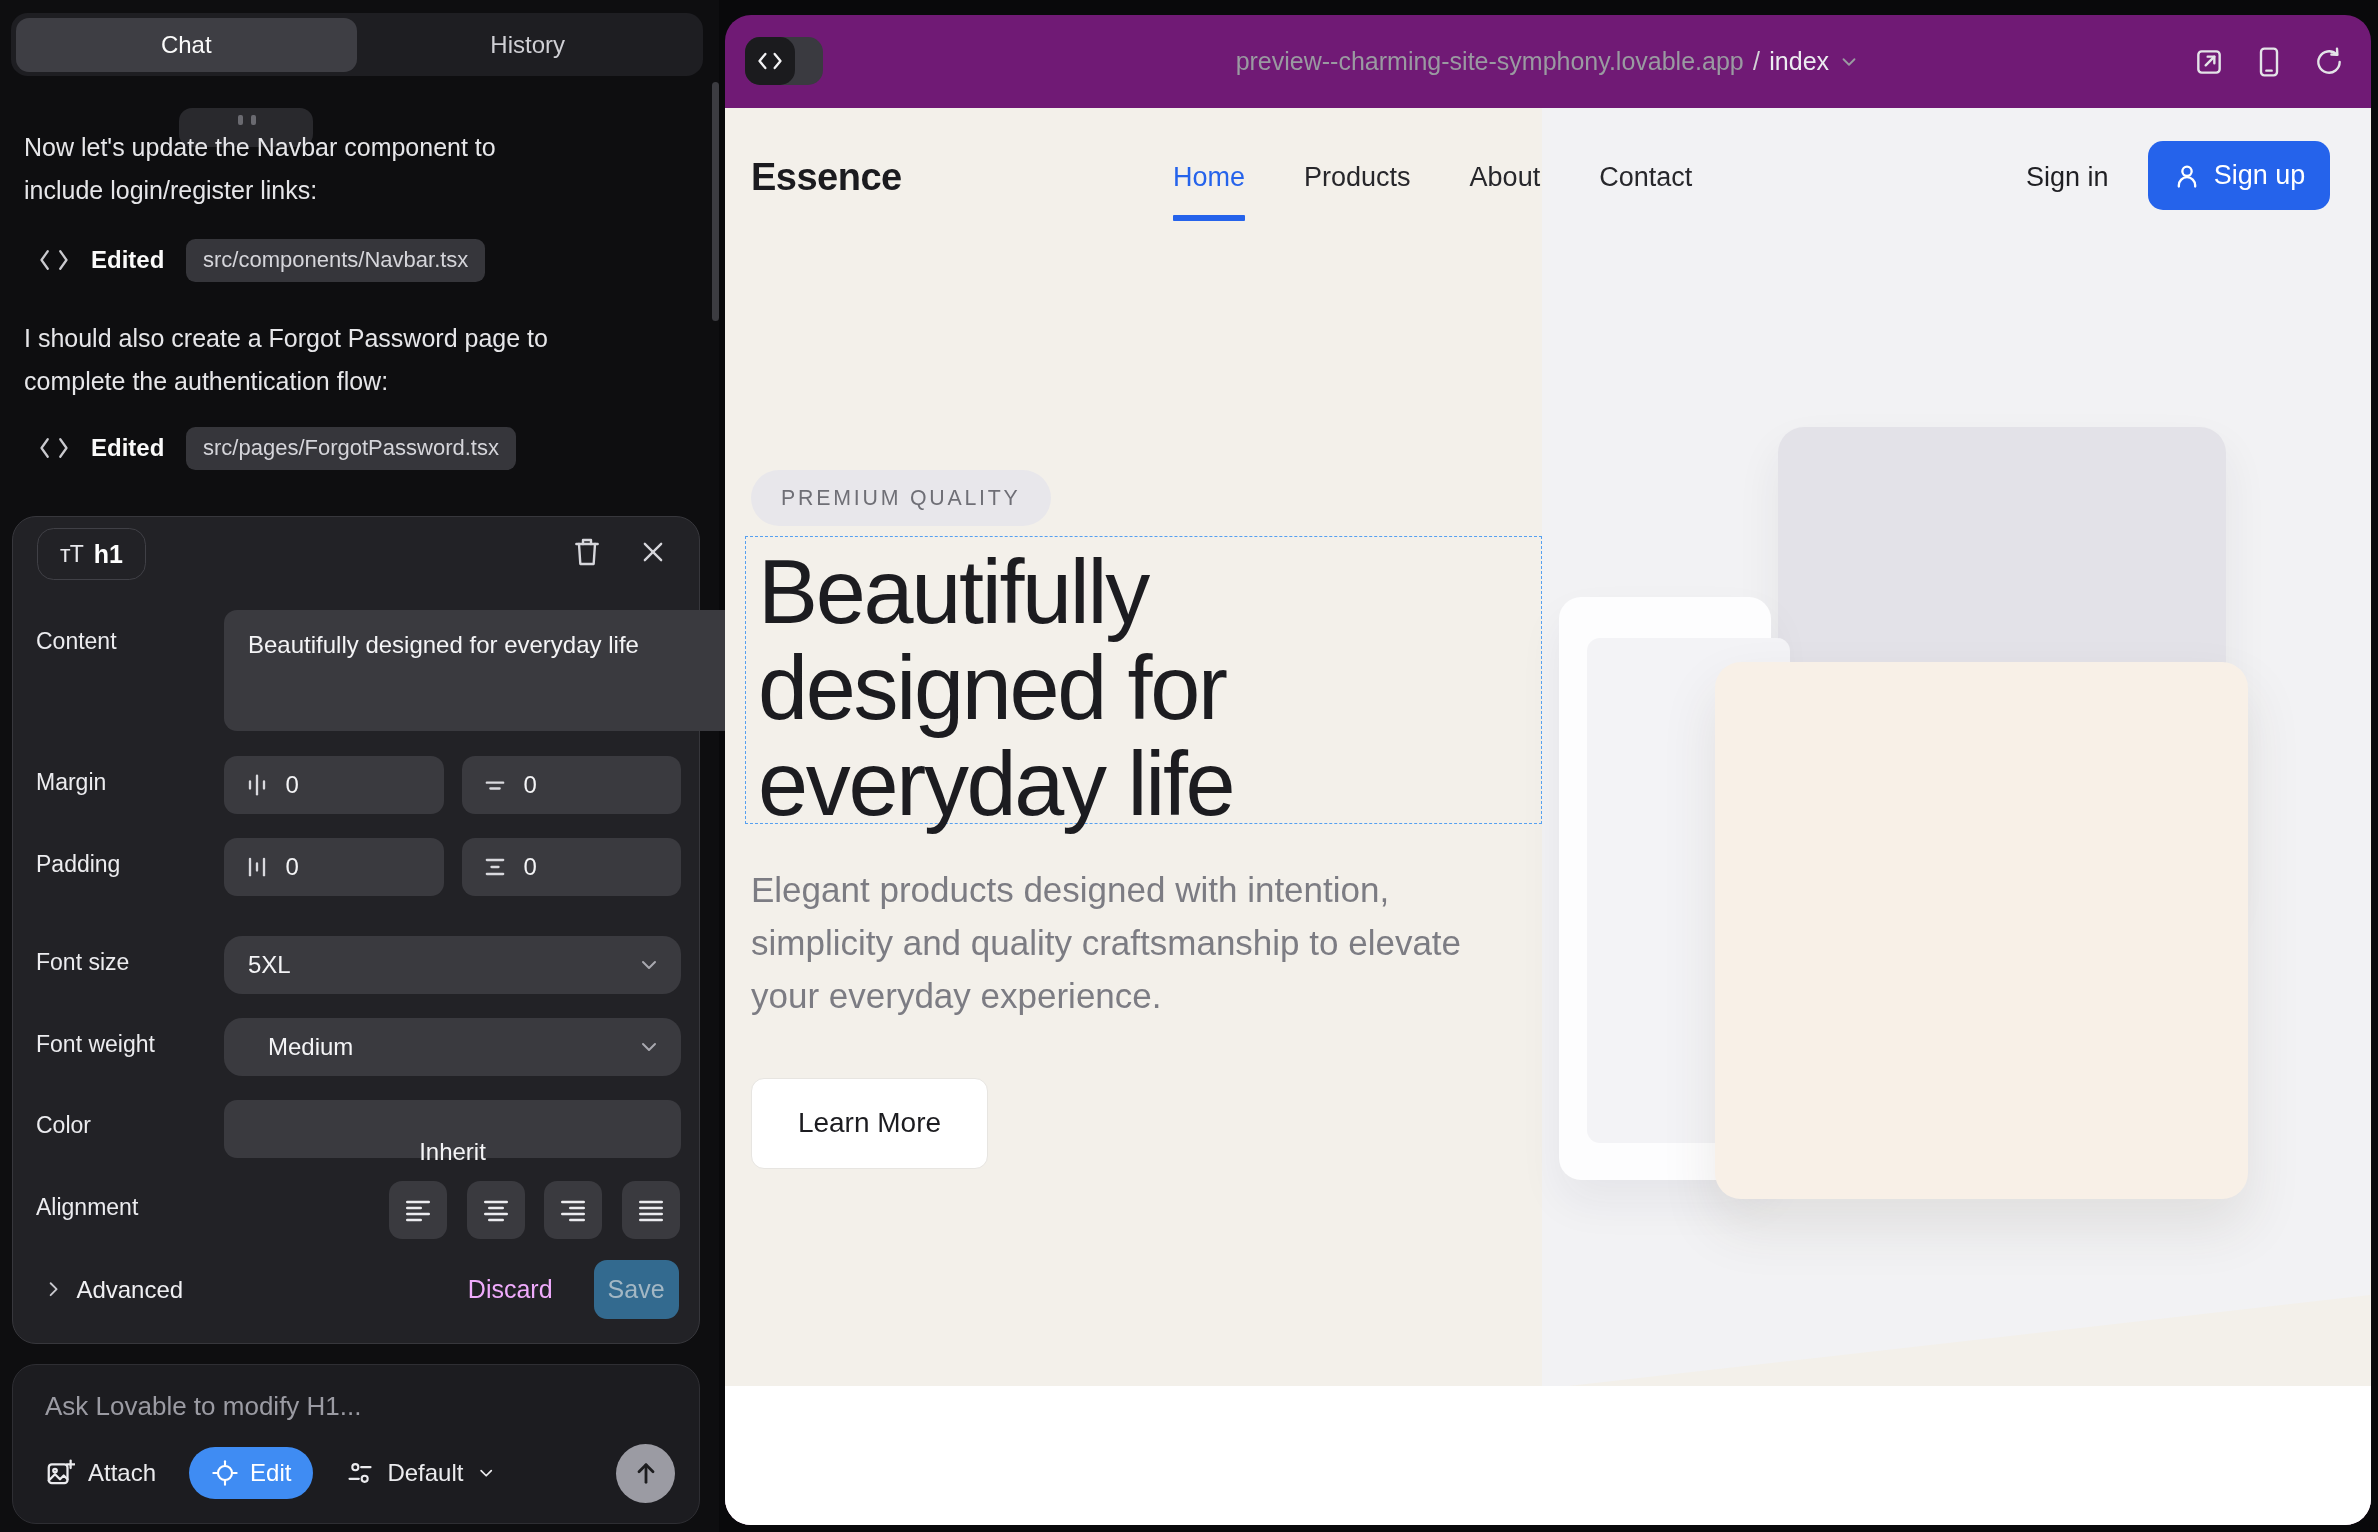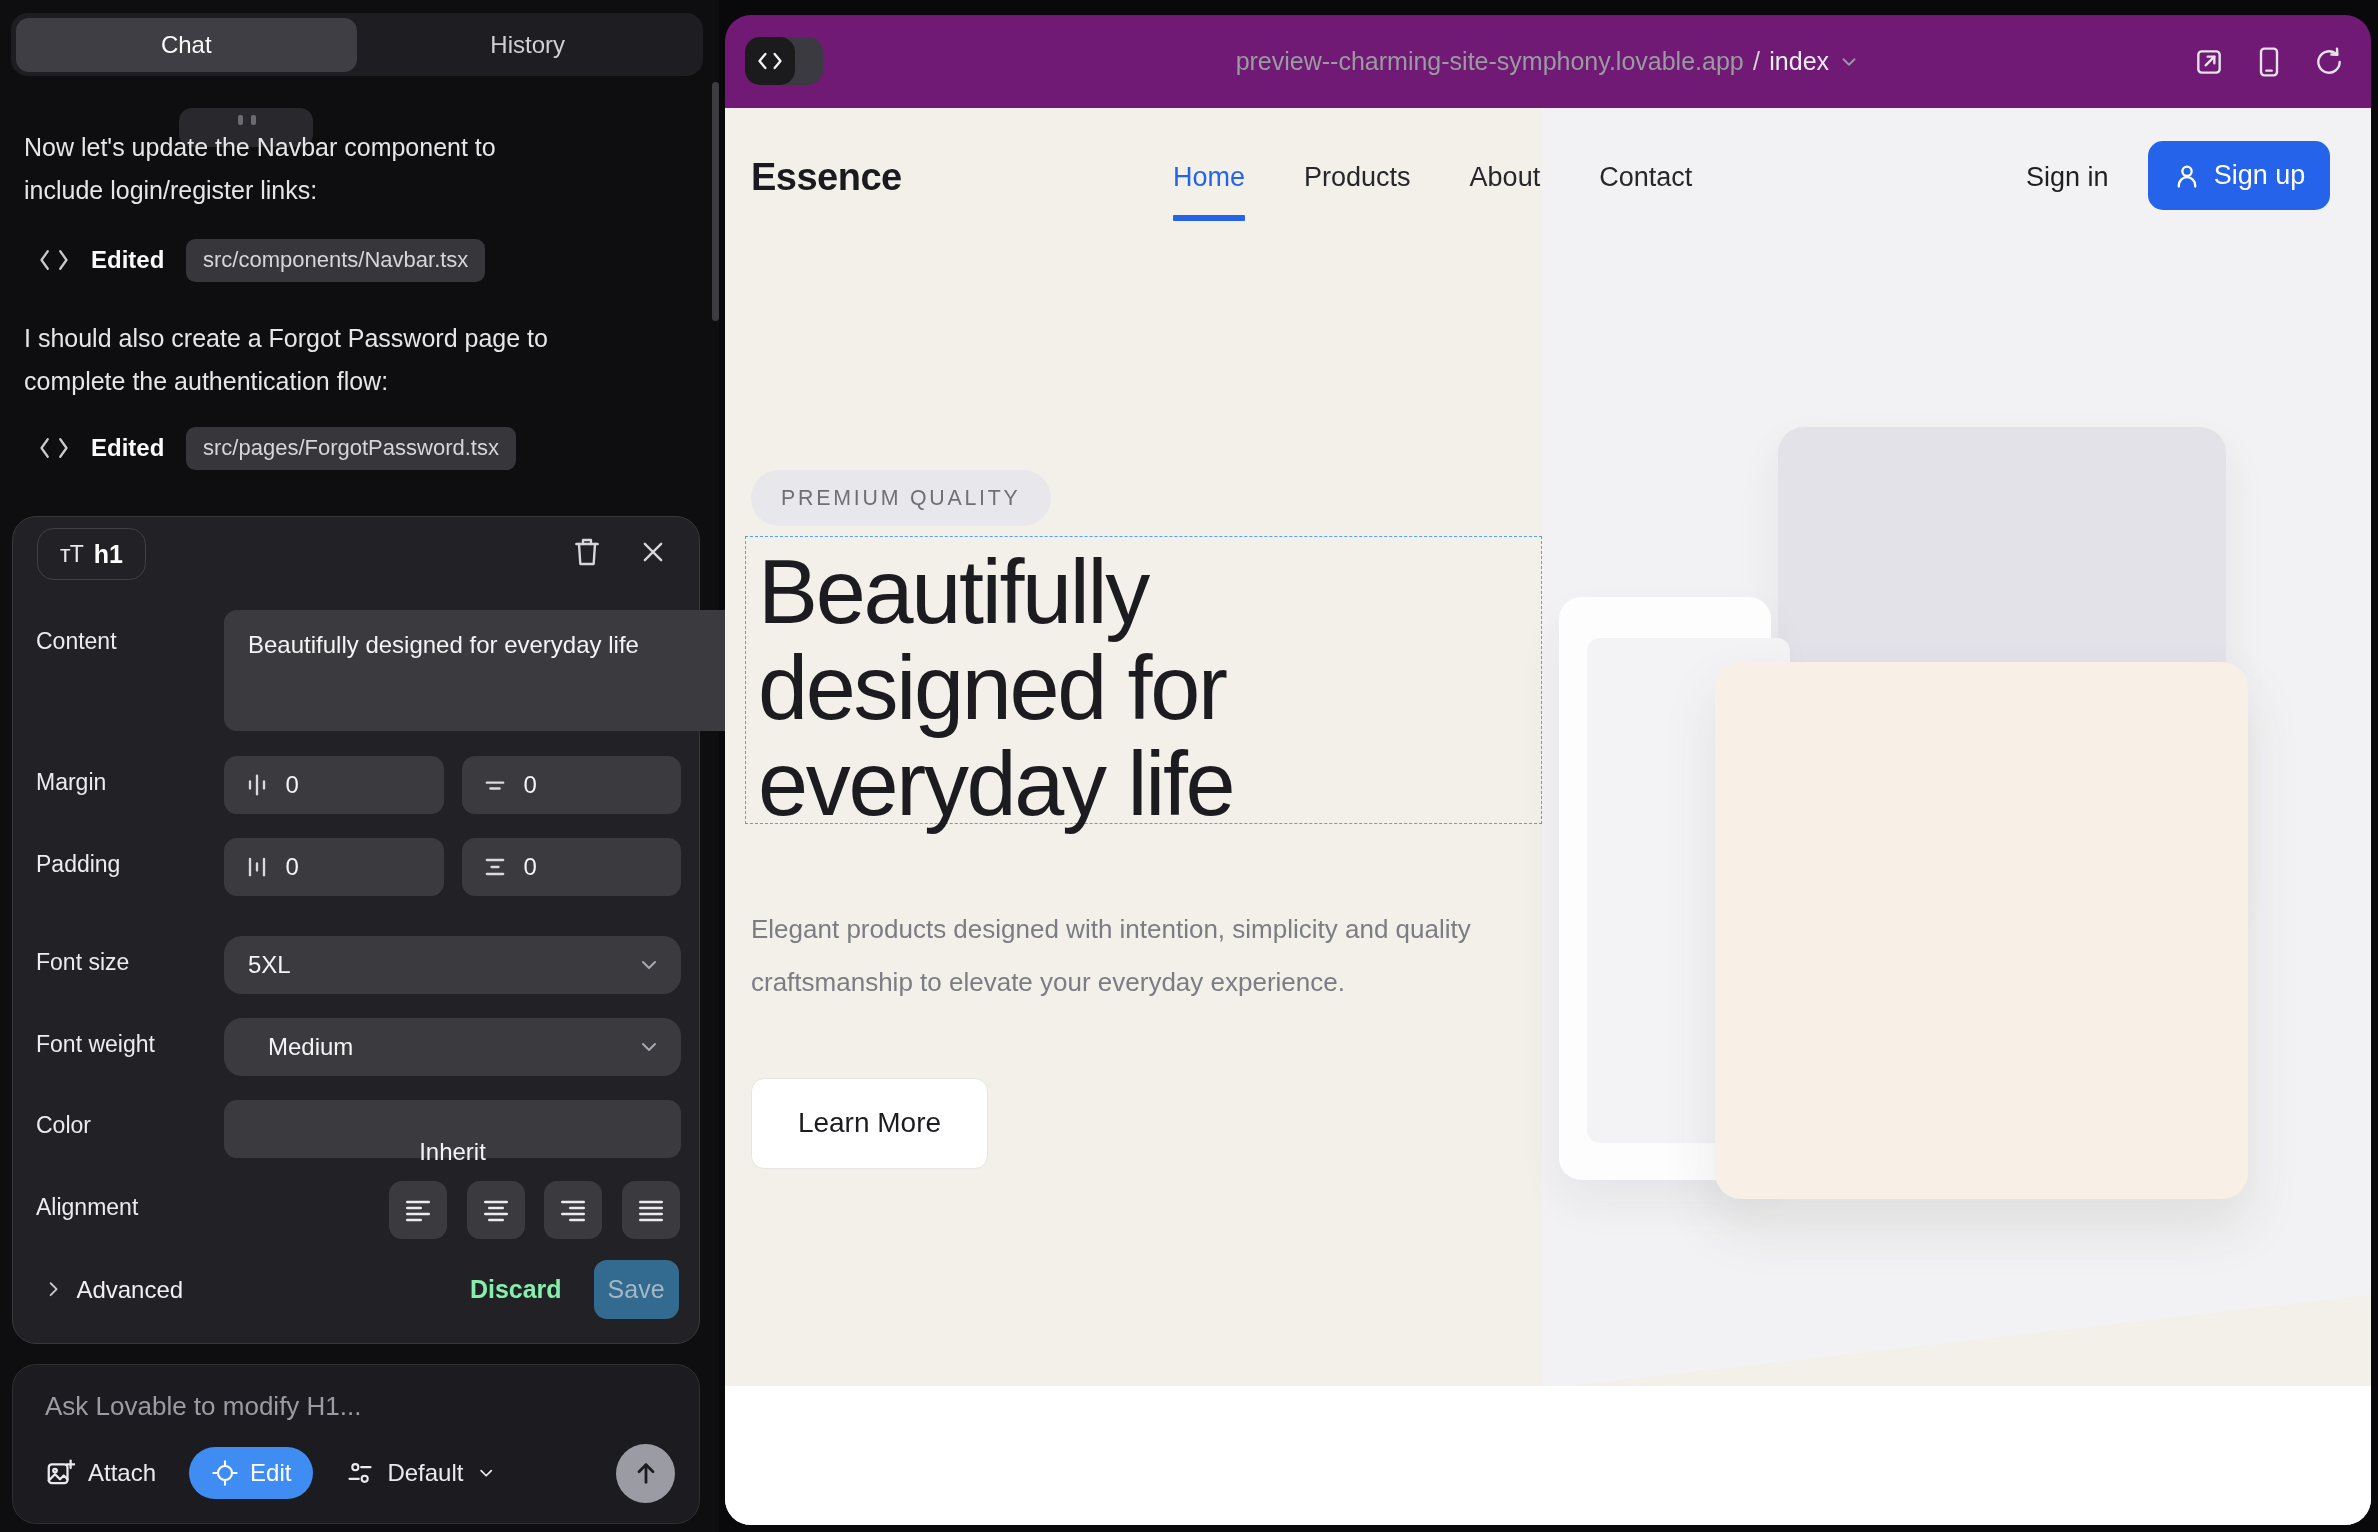--- a/index.html
+++ b/index.html
@@ -80,21 +80,21 @@
 
   .align-btn { position:absolute; top:664px; width:58px; height:58px; background:#3a3a3f;
                border-radius:13px; display:flex; align-items:center; justify-content:center; cursor:pointer; }
   .align-btn svg { stroke:#ececf0; }
   .al-1 { left:376px; } .al-2 { left:454px; } .al-3 { left:531px; } .al-4 { left:609px; }
 
   .editor-footer { position:absolute; left:30px; right:20.4px; top:742px; height:61px;
                    display:flex; align-items:center; }
   .advanced { display:flex; align-items:center; gap:13px; color:#f0f0f3; font-size:24px; cursor:pointer; }
   .advanced svg { stroke:#c9c9cf; }
-  .discard-btn { margin-left:auto; margin-right:32px; color:#86efac; font-size:25px; cursor:pointer;font-weight:bold; }
+  .discard-btn { margin-left:auto; margin-right:41px; color:#f0abfc; font-size:25px; cursor:pointer; }
   .save-btn { width:85px; height:59px; background:#336a8f; border-radius:13px; border:none;
               color:#a3b7c4; font-size:25px; display:flex; align-items:center; justify-content:center; }
 
   
   .composer { position:absolute; left:12px; top:1364px; width:688px; height:160px;
               background:#1c1c20; border:1.9px solid #2e2e33; border-radius:24px; }
   .composer-placeholder { position:absolute; left:32px; top:26px; font-size:26px; color:#9b9ba3; }
   .composer-row { position:absolute; left:32px; right:24px; bottom:20.4px; height:59px;
                   display:flex; align-items:center; }
   .attach { display:flex; align-items:center; gap:13px; color:#ebebee; font-size:24px; cursor:pointer; }
@@ -159,22 +159,22 @@
   .signup-btn svg { stroke:#fff; }
 
   .hero-badge { position:absolute; left:26px; top:362px; height:56px; padding:0 30px;
            border-radius:927px; background:#e8e7eb; color:#6f6f76; font-size:21.3px;
            letter-spacing:2.8px; display:inline-flex; align-items:center; }
   .selection-box { position:absolute; left:19.5px; top:428px; width:797px; height:288px;
            border:1.9px dashed #56a0f0; pointer-events:none; }
   .hero-h1 { position:absolute; left:33px; top:436px; font-size:90px; line-height:96px;
            font-weight:500; color:#1c1c20; letter-spacing:-2.3px; }
   .hero-h1 span { display:block; }
-  .hero-p { position:absolute; left:26px; top:755px; width:751px; font-size:26px;
-           line-height:53px; color:#7c7c83;margin-top:40px; }
+  .hero-p { position:absolute; left:26px; top:755px; width:751px; font-size:35px;
+           line-height:53px; color:#7c7c83; }
   .cta-row { position:absolute; left:26px; top:968px; display:flex; gap:33px; align-items:flex-start; }
   .cta-primary { width:375px; height:95px; background:#1c1c20; color:#fff; border:none;
            border-radius:13px; display:flex; align-items:center; justify-content:center; gap:26px;
            font-size:28px; cursor:pointer; }
   .cta-primary svg { stroke:#fff; }
   .cta-secondary { width:237px; height:91px; margin-top:1.9px; background:#fff;
            border:1.9px solid #e7e5e1; border-radius:13px; color:#1c1c20; font-size:28px;
            display:flex; align-items:center; justify-content:center; cursor:pointer; }
 </style>
 </head>

